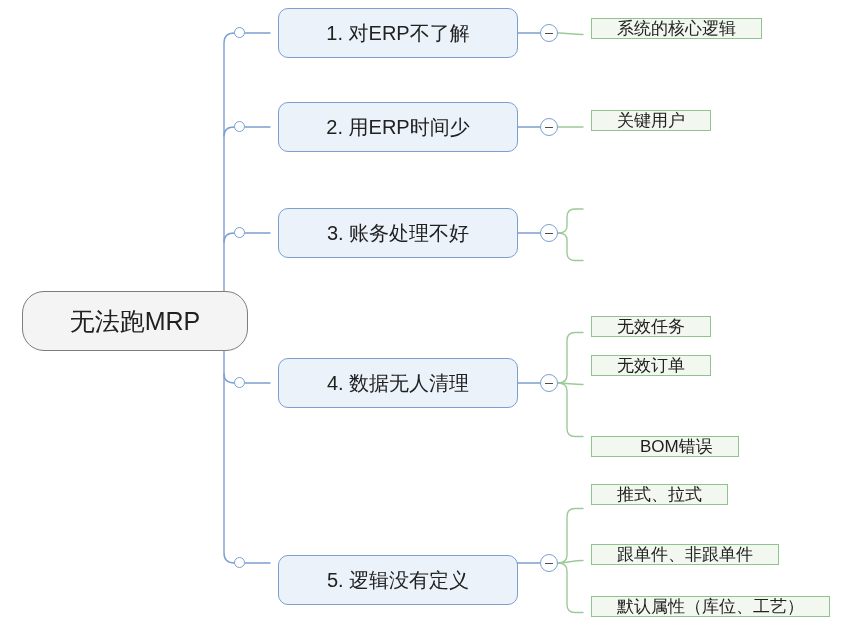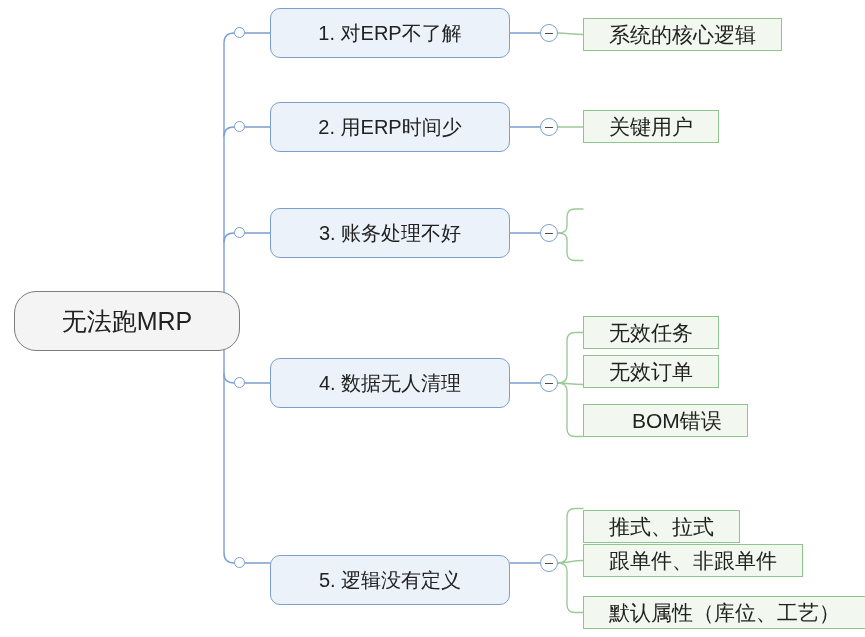--- a/index.html
+++ b/index.html
@@ -13,30 +13,30 @@
     --line_green:#9CCA99;
     --text:#212121;
     --minus:#4D4D4D;
   }
   html,body{margin:0;padding:0;background:#ffffff;}
   body{font-family:"Liberation Sans","DejaVu Sans",sans-serif;color:var(--text);}
   .canvas{position:relative;width:865px;height:637px;background:#ffffff;overflow:hidden;}
   .canvas svg{position:absolute;left:0;top:0;}
   .lb{stroke:var(--line_blue);stroke-width:1.4;fill:none;stroke-linecap:round;}
   .lg{stroke:var(--line_green);stroke-width:1.4;fill:none;stroke-linecap:round;}
-  .node{position:absolute;display:flex;align-items:center;justify-content:center;box-sizing:border-box;white-space:nowrap;}
+  .node{position:absolute;display:flex;align-items:center;justify-content:center;box-sizing:border-box;white-space:nowrap;margin-left:8px;}
   .root{left:14px;top:291px;width:226px;height:60px;background:var(--root_fill);
         border:1.5px solid var(--root_border);border-radius:22px;font-size:25px;}
   .branch{left:270px;width:240px;height:50px;background:var(--branch_fill);
         border:1.4px solid var(--branch_border);border-radius:10px;font-size:20px;}
   .b1{top:8px;} .b2{top:102px;text-align:center;} .b3{top:208px;} .b4{top:358px;} .b5{top:555px;}
-  .leaf{left:583px;height:33px;background:var(--leaf_fill);
-        border:1.4px solid var(--leaf_border);border-radius:0;font-size:21px;padding:0 25px;}
+  .leaf{left:583px;height:21px;background:var(--leaf_fill);
+        border:1.4px solid var(--leaf_border);border-radius:0;font-size:17px;padding:0 25px;}
   .l1{top:18px;} .l2{top:110px;} .l3{top:192px;} .l4{top:244px;} .l5{top:316px;}
-  .l6{top:355px;} .l7{top:404px;padding-left:48px;} .l8{top:510px;text-align:center;} .l9{top:544px;} .l10{top:596px;}
+  .l6{top:355px;} .l7{top:436px;padding-left:48px;} .l8{top:484px;text-align:center;} .l9{top:544px;} .l10{top:596px;}
   .dot{position:absolute;width:11px;height:11px;box-sizing:border-box;border-radius:50%;
        background:#fff;border:1.3px solid var(--line_blue);}
   .d1{left:234px;top:27px;} .d2{left:234px;top:121px;} .d3{left:234px;top:227px;}
   .d4{left:234px;top:377px;} .d5{left:234px;top:557px;}
   .collapse{position:absolute;width:18px;height:18px;box-sizing:border-box;border-radius:50%;
        background:#fff;border:1.4px solid var(--line_blue);display:flex;align-items:center;justify-content:center;cursor:pointer;}
   .collapse::after{content:"";width:8px;border-top:1.6px solid var(--minus);}
   .c1{left:540px;top:24px;} .c2{left:540px;top:118px;} .c3{left:540px;top:224px;}
   .c4{left:540px;top:374px;} .c5{left:540px;top:554px;}
 </style>

